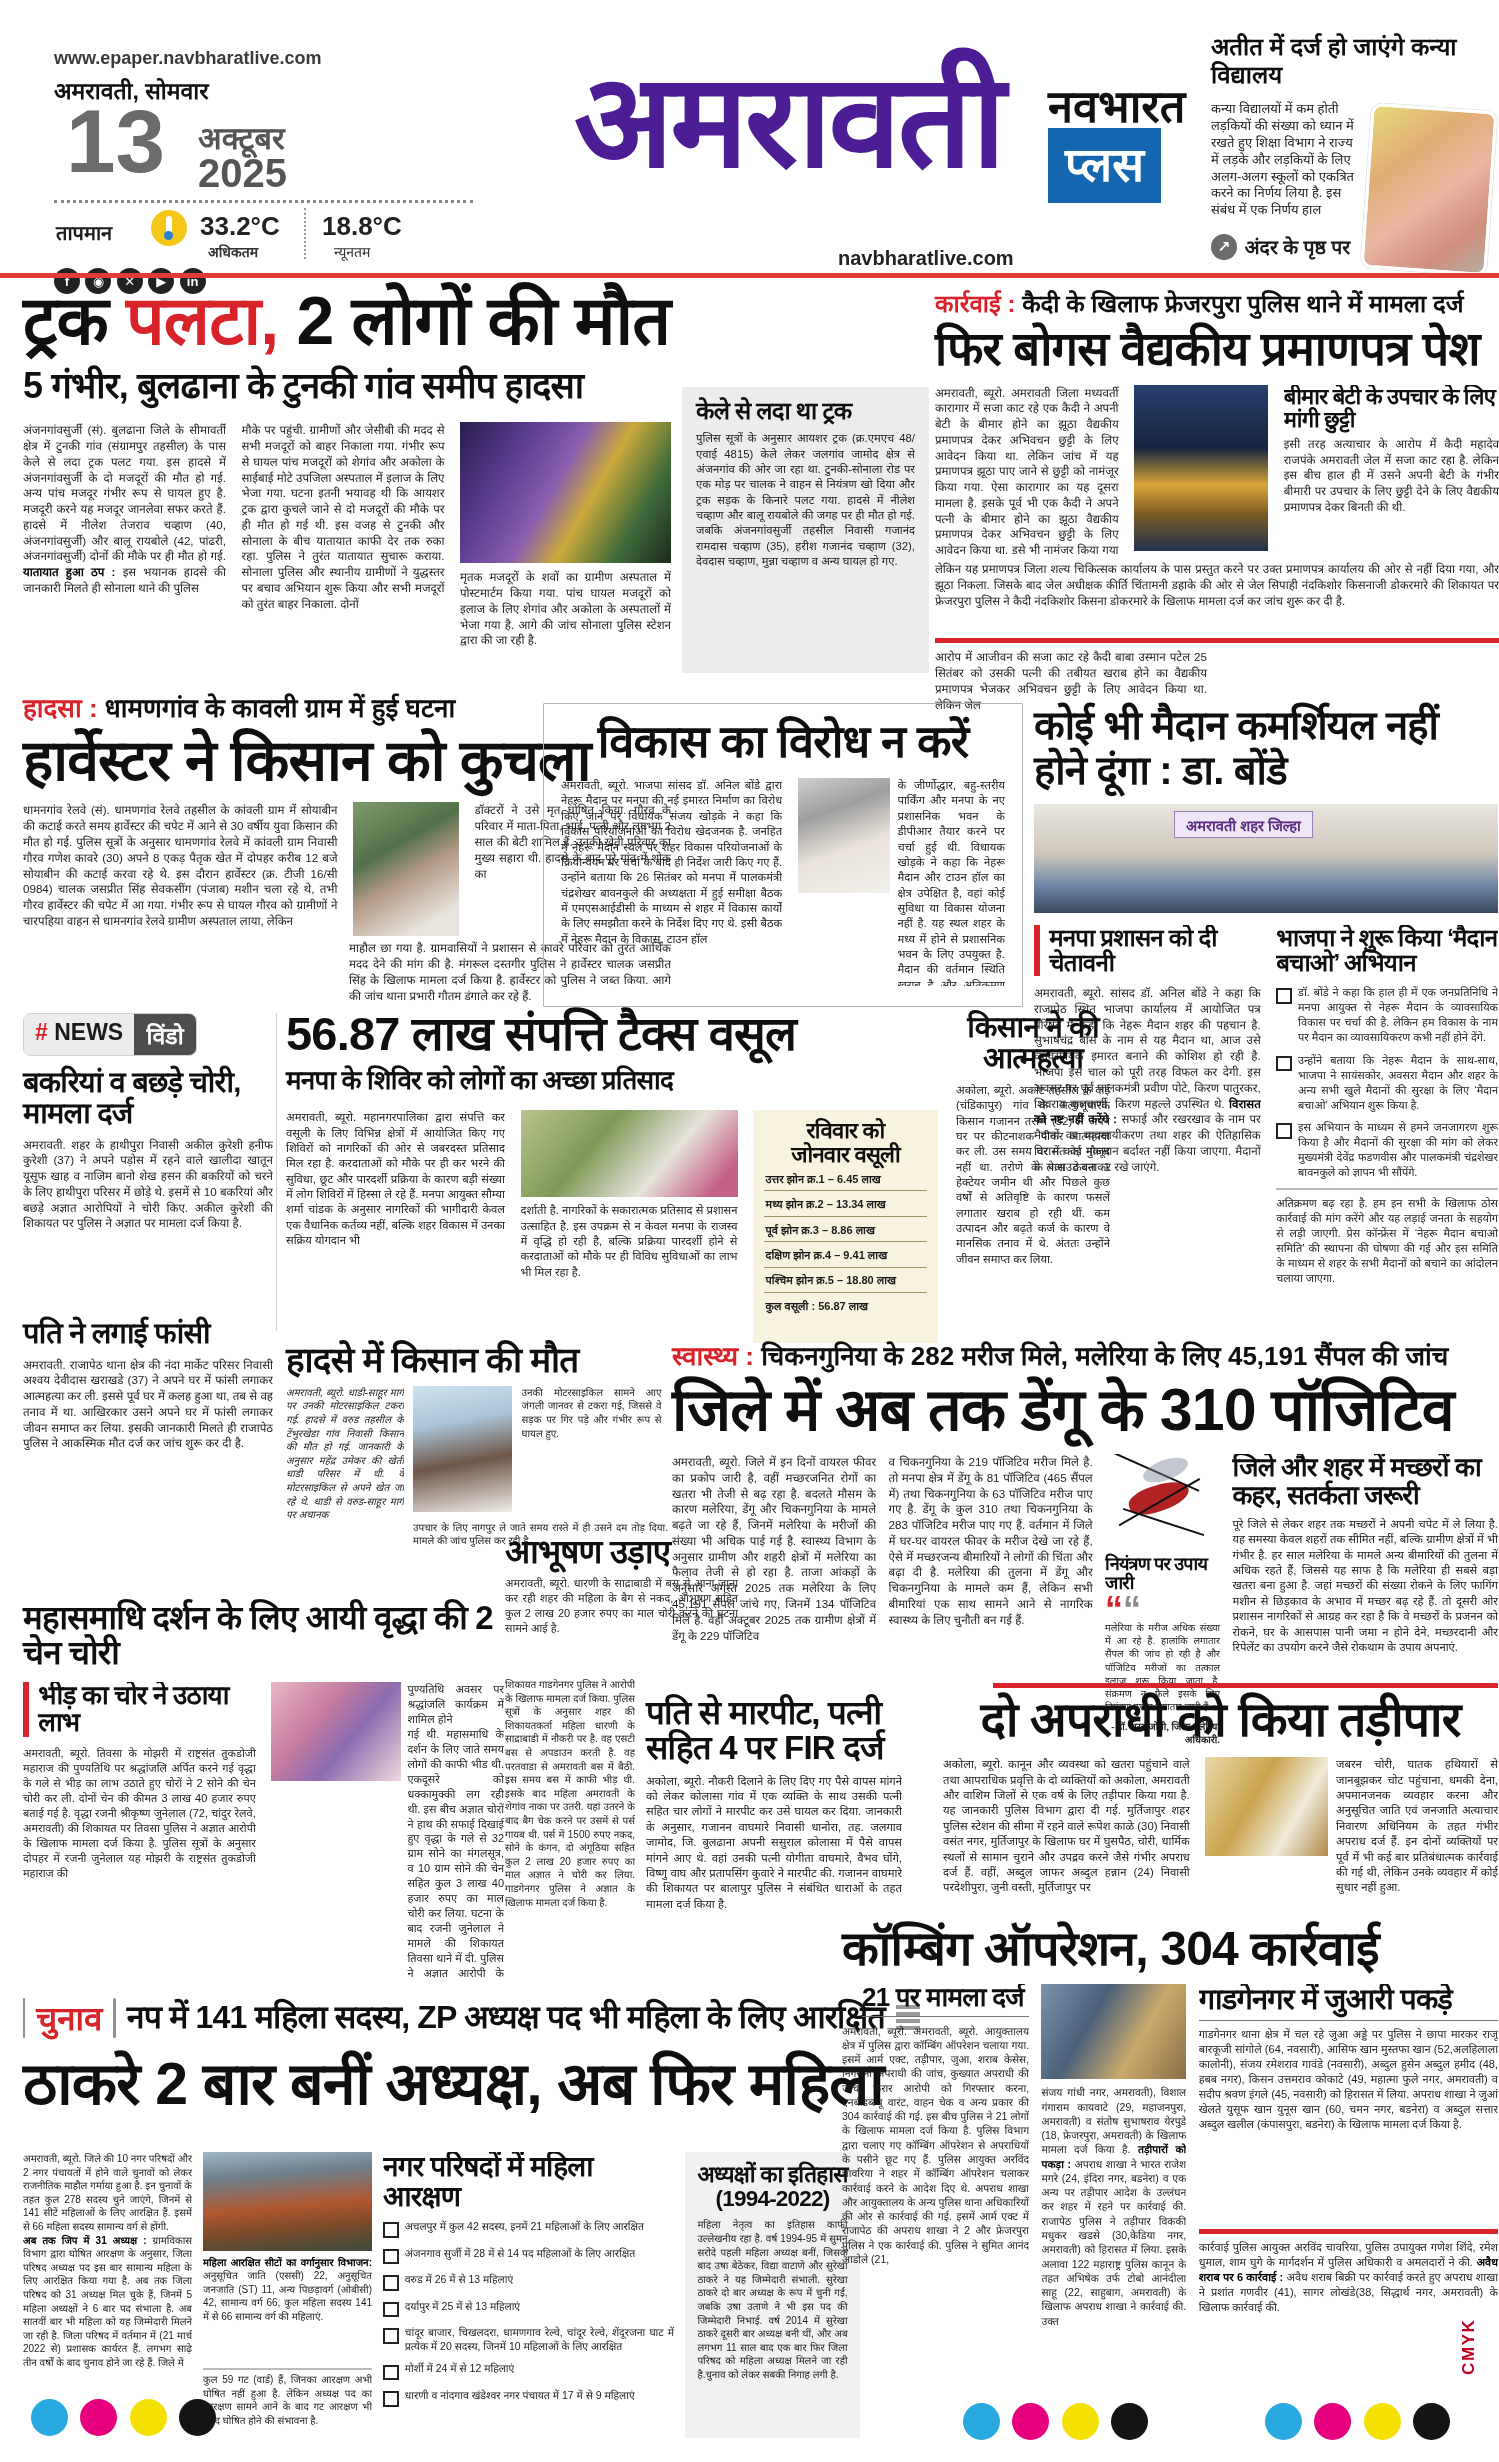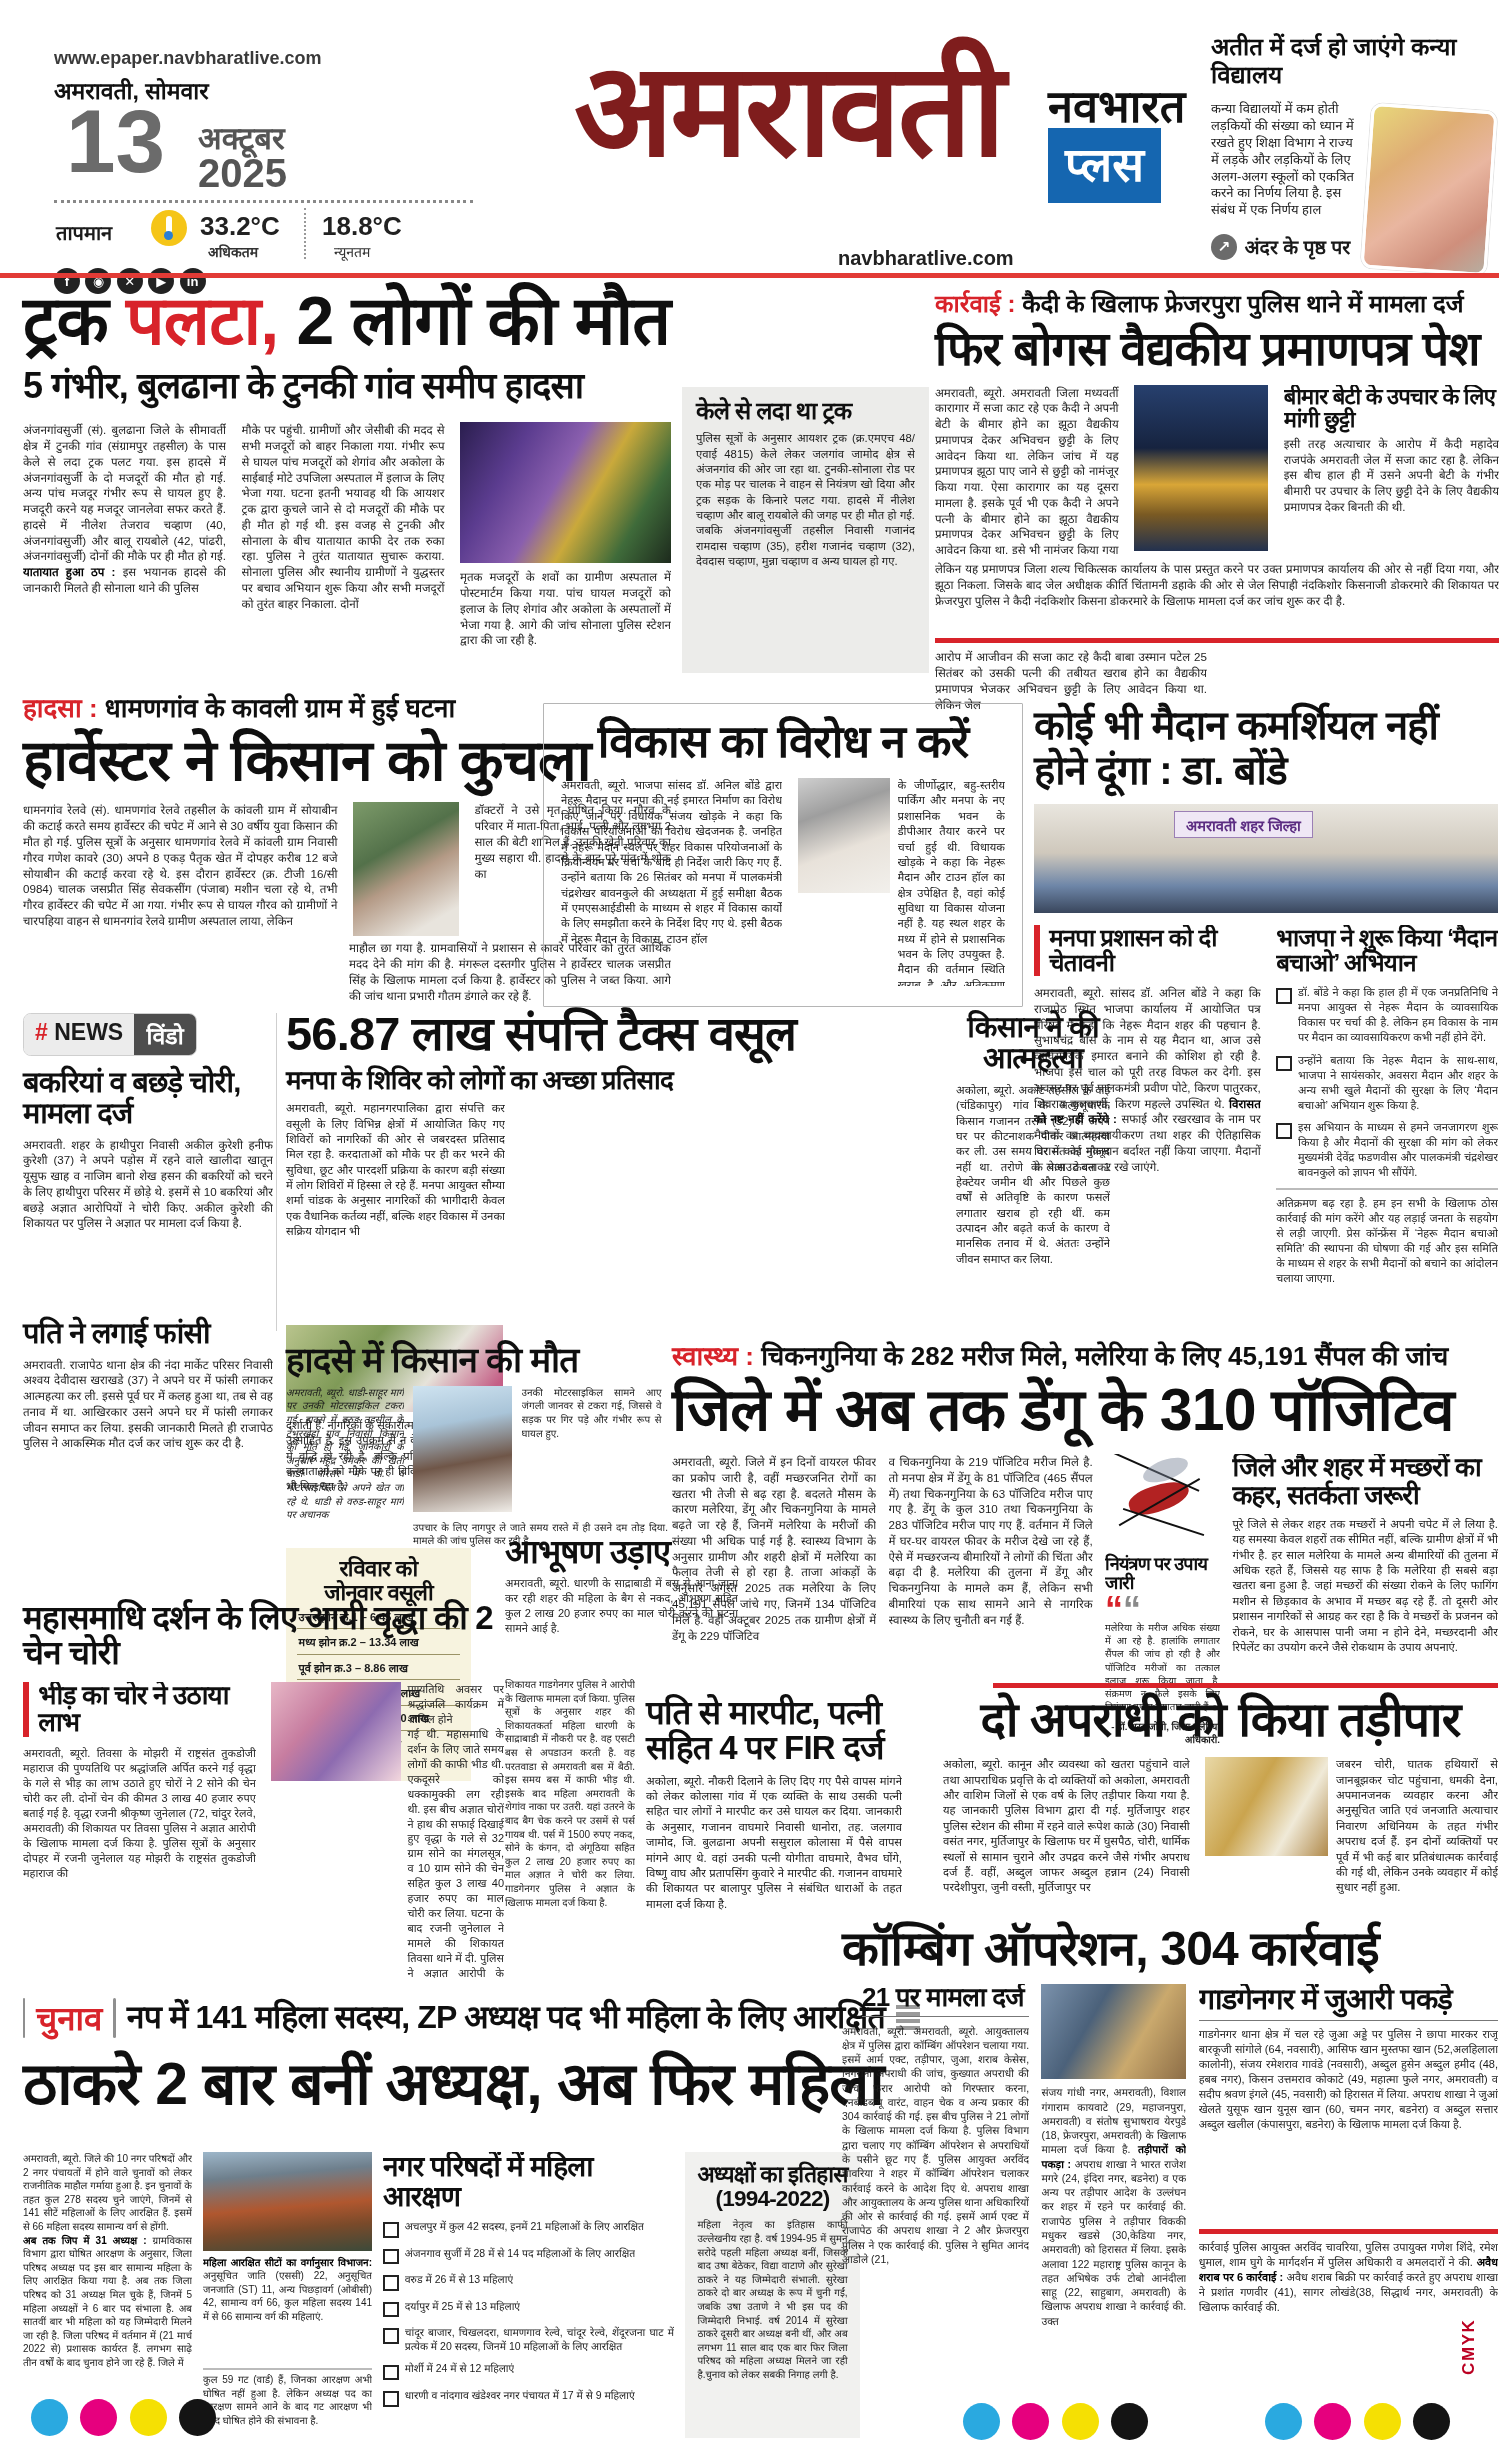--- a/index.html
+++ b/index.html
@@ -39,21 +39,21 @@
   </div>
   <div class="abs" style="left:200px;top:211px;font-size:26px;font-weight:700;color:#222;">33.2°C</div>
   <div class="abs" style="left:208px;top:242px;font-size:14px;font-weight:700;color:#333;">अधिकतम</div>
   <div class="abs" style="left:304px;top:208px;height:51px;border-left:2.3px dotted #999;"></div>
   <div class="abs" style="left:322px;top:211px;font-size:26px;font-weight:700;color:#222;">18.8°C</div>
   <div class="abs" style="left:334px;top:242px;font-size:14px;font-weight:400;color:#333;">न्यूनतम</div>
   <div class="abs" style="left:54px;top:268px;">
     <span class="soc">f</span><span class="soc">◉</span><span class="soc">✕</span><span class="soc">▶</span><span class="soc">in</span>
   </div>
 
-  <div class="abs" style="left:574px;top:45px;font-size:130px;font-weight:800;color:#7f1d1d;line-height:1;letter-spacing:-3.1px;">अमरावती</div>
+  <div class="abs" style="left:574px;top:56px;font-size:130px;font-weight:800;color:#4c1d95;line-height:1;letter-spacing:-3.1px;">अमरावती</div>
   <div class="abs" style="left:1048px;top:74px;font-size:45px;font-weight:800;color:#111;">नवभारत</div>
   <div class="abs" style="left:1048px;top:128px;font-size:47px;font-weight:800;color:#fff;background:#1566b0;padding:3.1px 17px 7.8px 17px;">प्लस</div>
   <div class="abs" style="left:838px;top:247px;font-size:20px;font-weight:700;color:#222;">navbharatlive.com</div>
 
   <div class="abs" style="left:1211px;top:33px;width:278px;height:234px;">
     <div style="font-size:24px;font-weight:800;line-height:1.15;color:#0e0e0e;">अतीत में दर्ज हो जाएंगे कन्या विद्यालय</div>
     <div class="abs" style="left:0;top:68px;width:147px;font-size:13px;line-height:1.3;color:#222;text-align:left;">कन्या विद्यालयों में कम होती लड़कियों की संख्या को ध्यान में रखते हुए शिक्षा विभाग ने राज्य में लड़के और लड़कियों के लिए अलग-अलग स्कूलों को एकत्रित करने का निर्णय लिया है. इस संबंध में एक निर्णय हाल</div>
     <div class="abs photo" style="left:155px;top:74px;width:120px;height:159px;border-radius:11px;transform:rotate(4deg);background:linear-gradient(140deg,#e8d77a 0%,#dfae75 30%,#e9b6a0 55%,#cf8f7c 80%,#b7ada0 100%);border:3.1px solid #fff;box-shadow:0 0 0 0.8px #ddd;"></div>
     <div class="abs" style="left:0;top:200px;display:flex;align-items:center;gap:7.8px;">
       <span style="display:inline-flex;width:26px;height:26px;border-radius:50%;background:#6b6b6b;color:#fff;align-items:center;justify-content:center;font-size:15.5px;font-weight:800;">↗</span>
@@ -160,21 +160,21 @@
   <div class="hl" style="font-size:29px;margin-top:11px;">बकरियां व बछड़े चोरी, मामला दर्ज</div>
   <div class="body" style="margin-top:7.8px;height:169px;">अमरावती. शहर के हाथीपुरा निवासी अकील कुरेशी हनीफ कुरेशी (37) ने अपने पड़ोस में रहने वाले खालीदा खातून यूसुफ खाह व नाजिम बानो शेख हसन की बकरियों को चरने के लिए हाथीपुरा परिसर में छोड़े थे. इसमें से 10 बकरियां और बछड़े अज्ञात आरोपियों ने चोरी किए. अकील कुरेशी की शिकायत पर पुलिस ने अज्ञात पर मामला दर्ज किया है.</div>
   <div class="hl" style="font-size:29px;margin-top:12.4px;">पति ने लगाई फांसी</div>
   <div class="body" style="margin-top:7.8px;height:221px;">अमरावती. राजापेठ थाना क्षेत्र की नंदा मार्केट परिसर निवासी अश्वय देवीदास खराखडे (37) ने अपने घर में फांसी लगाकर आत्महत्या कर ली. इससे पूर्व घर में कलह हुआ था, तब से वह तनाव में था. आखिरकार उसने अपने घर में फांसी लगाकर जीवन समाप्त कर लिया. इसकी जानकारी मिलते ही राजापेठ पुलिस ने आकस्मिक मौत दर्ज कर जांच शुरू कर दी है.</div>
 </div>
 <div class="abs" style="left:276px;top:1013px;height:318px;border-left:0.8px solid #cfcfcf;"></div>
 
 <div class="abs" style="left:286px;top:1009px;width:658px;">
   <div class="hl" style="font-size:47px;white-space:nowrap;">56.87 लाख संपत्ति टैक्स वसूल</div>
   <div class="hl" style="font-size:26px;margin-top:7.8px;">मनपा के शिविर को लोगों का अच्छा प्रतिसाद</div>
-  <div class="cols" style="margin-top:7px;flex-direction:column;">
+  <div class="cols" style="margin-top:16px;">
     <div class="col body" style="width:219px;height:208px;font-size:11.3px;">अमरावती, ब्यूरो. महानगरपालिका द्वारा संपत्ति कर वसूली के लिए विभिन्न क्षेत्रों में आयोजित किए गए शिविरों को नागरिकों की ओर से जबरदस्त प्रतिसाद मिल रहा है. करदाताओं को मौके पर ही कर भरने की सुविधा, छूट और पारदर्शी प्रक्रिया के कारण बड़ी संख्या में लोग शिविरों में हिस्सा ले रहे हैं. मनपा आयुक्त सौम्या शर्मा चांडक के अनुसार नागरिकों की भागीदारी केवल एक वैधानिक कर्तव्य नहीं, बल्कि शहर विकास में उनका सक्रिय योगदान भी</div>
     <div class="col" style="width:217px;height:208px;overflow:hidden;">
       <div class="photo" style="width:217px;height:87px;background:linear-gradient(130deg,#b9c48d 0%,#7f9a57 35%,#e6e3da 65%,#c45f86 90%);"></div>
       <div class="body" style="margin-top:6.2px;height:110px;font-size:11.3px;">दर्शाती है. नागरिकों के सकारात्मक प्रतिसाद से प्रशासन उत्साहित है. इस उपक्रम से न केवल मनपा के राजस्व में वृद्धि हो रही है, बल्कि प्रक्रिया पारदर्शी होने से करदाताओं को मौके पर ही विविध सुविधाओं का लाभ भी मिल रहा है.</div>
     </div>
     <div class="col" style="width:185px;height:233px;background:#f7f3df;padding:9.3px 11px;box-sizing:border-box;overflow:hidden;">
       <div class="hl" style="font-size:22px;text-align:center;"><span>रविवार को</span><br><span>जोनवार वसूली</span></div>
       <div class="zrow">उत्तर झोन क्र.1 – 6.45 लाख</div>
       <div class="zrow">मध्य झोन क्र.2 – 13.34 लाख</div>
       <div class="zrow">पूर्व झोन क्र.3 – 8.86 लाख</div>

